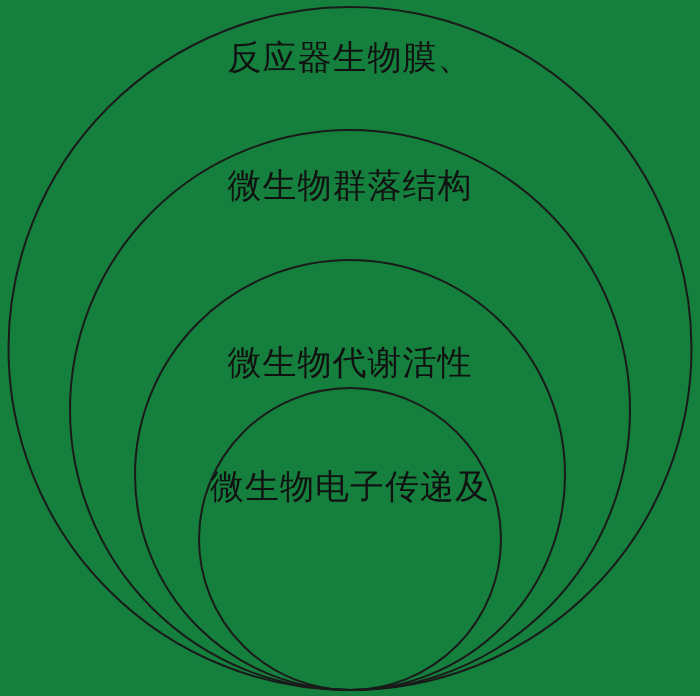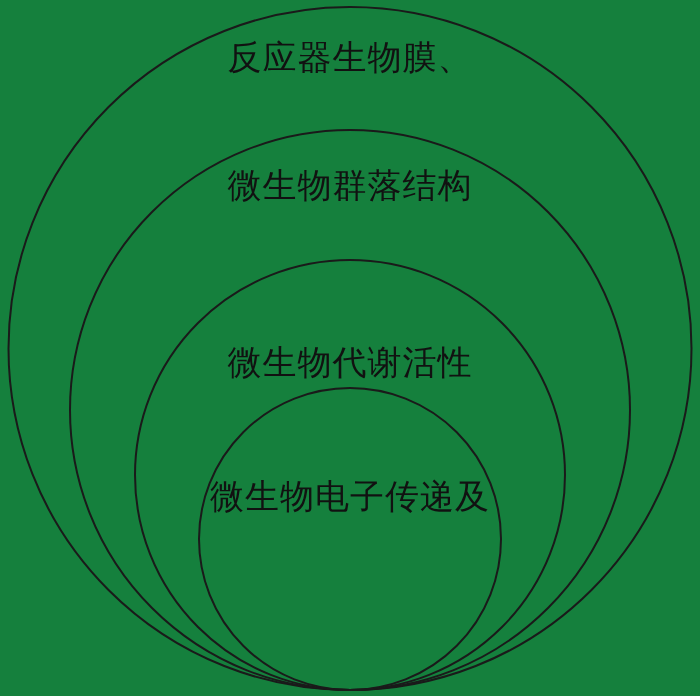--- a/index.html
+++ b/index.html
@@ -34,21 +34,21 @@
     text-align: center;
     color: #111111;
     font-size: 34px;
     line-height: 38px;
     letter-spacing: 1px;
     white-space: nowrap;
   }
   .label-ring-1 { top: 38px; }
   .label-ring-2 { top: 166px; }
   .label-ring-3 { top: 311px; margin-top: 32px; }
-  .label-ring-4 { top: 477px; }
+  .label-ring-4 { top: 467px; }
 </style>
 </head>
 <body>
 
 <div class="canvas">
 
   <svg class="circles-svg" viewBox="0 0 700 696">
     <circle cx="350" cy="348.5" r="341.5" stroke="#1a1a1a"></circle>
     <circle cx="350" cy="410" r="280" stroke="#1a1a1a"></circle>
     <circle cx="350" cy="475" r="215" stroke="#1a1a1a"></circle>

